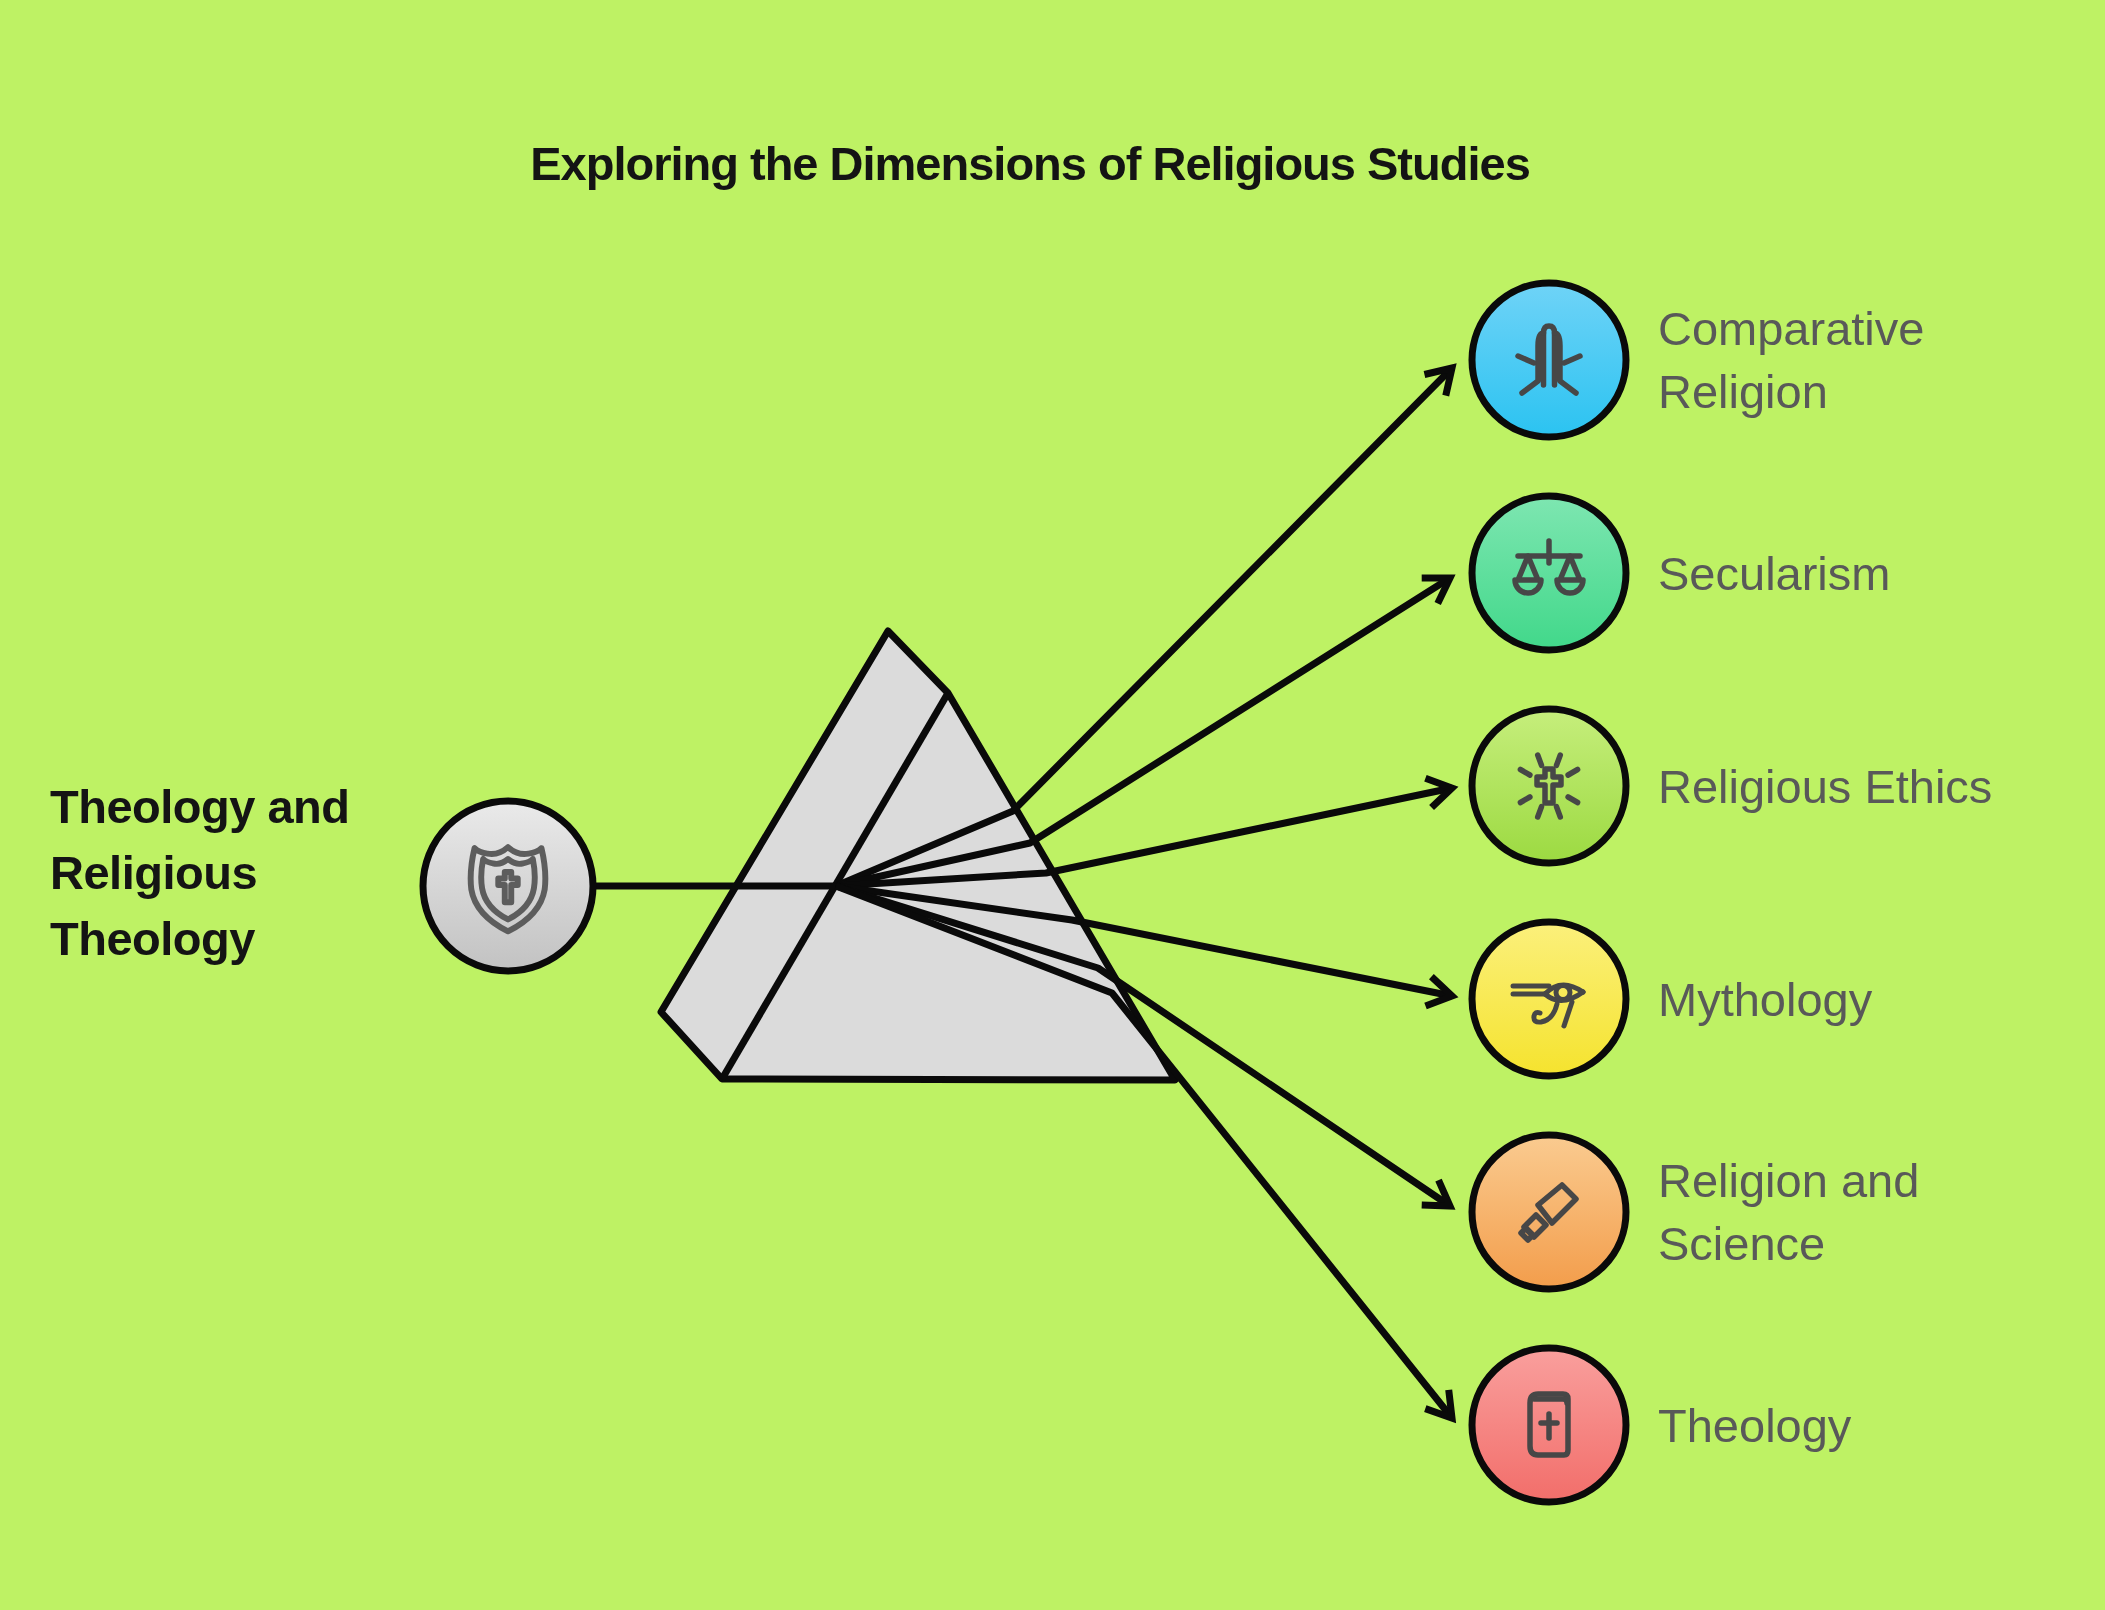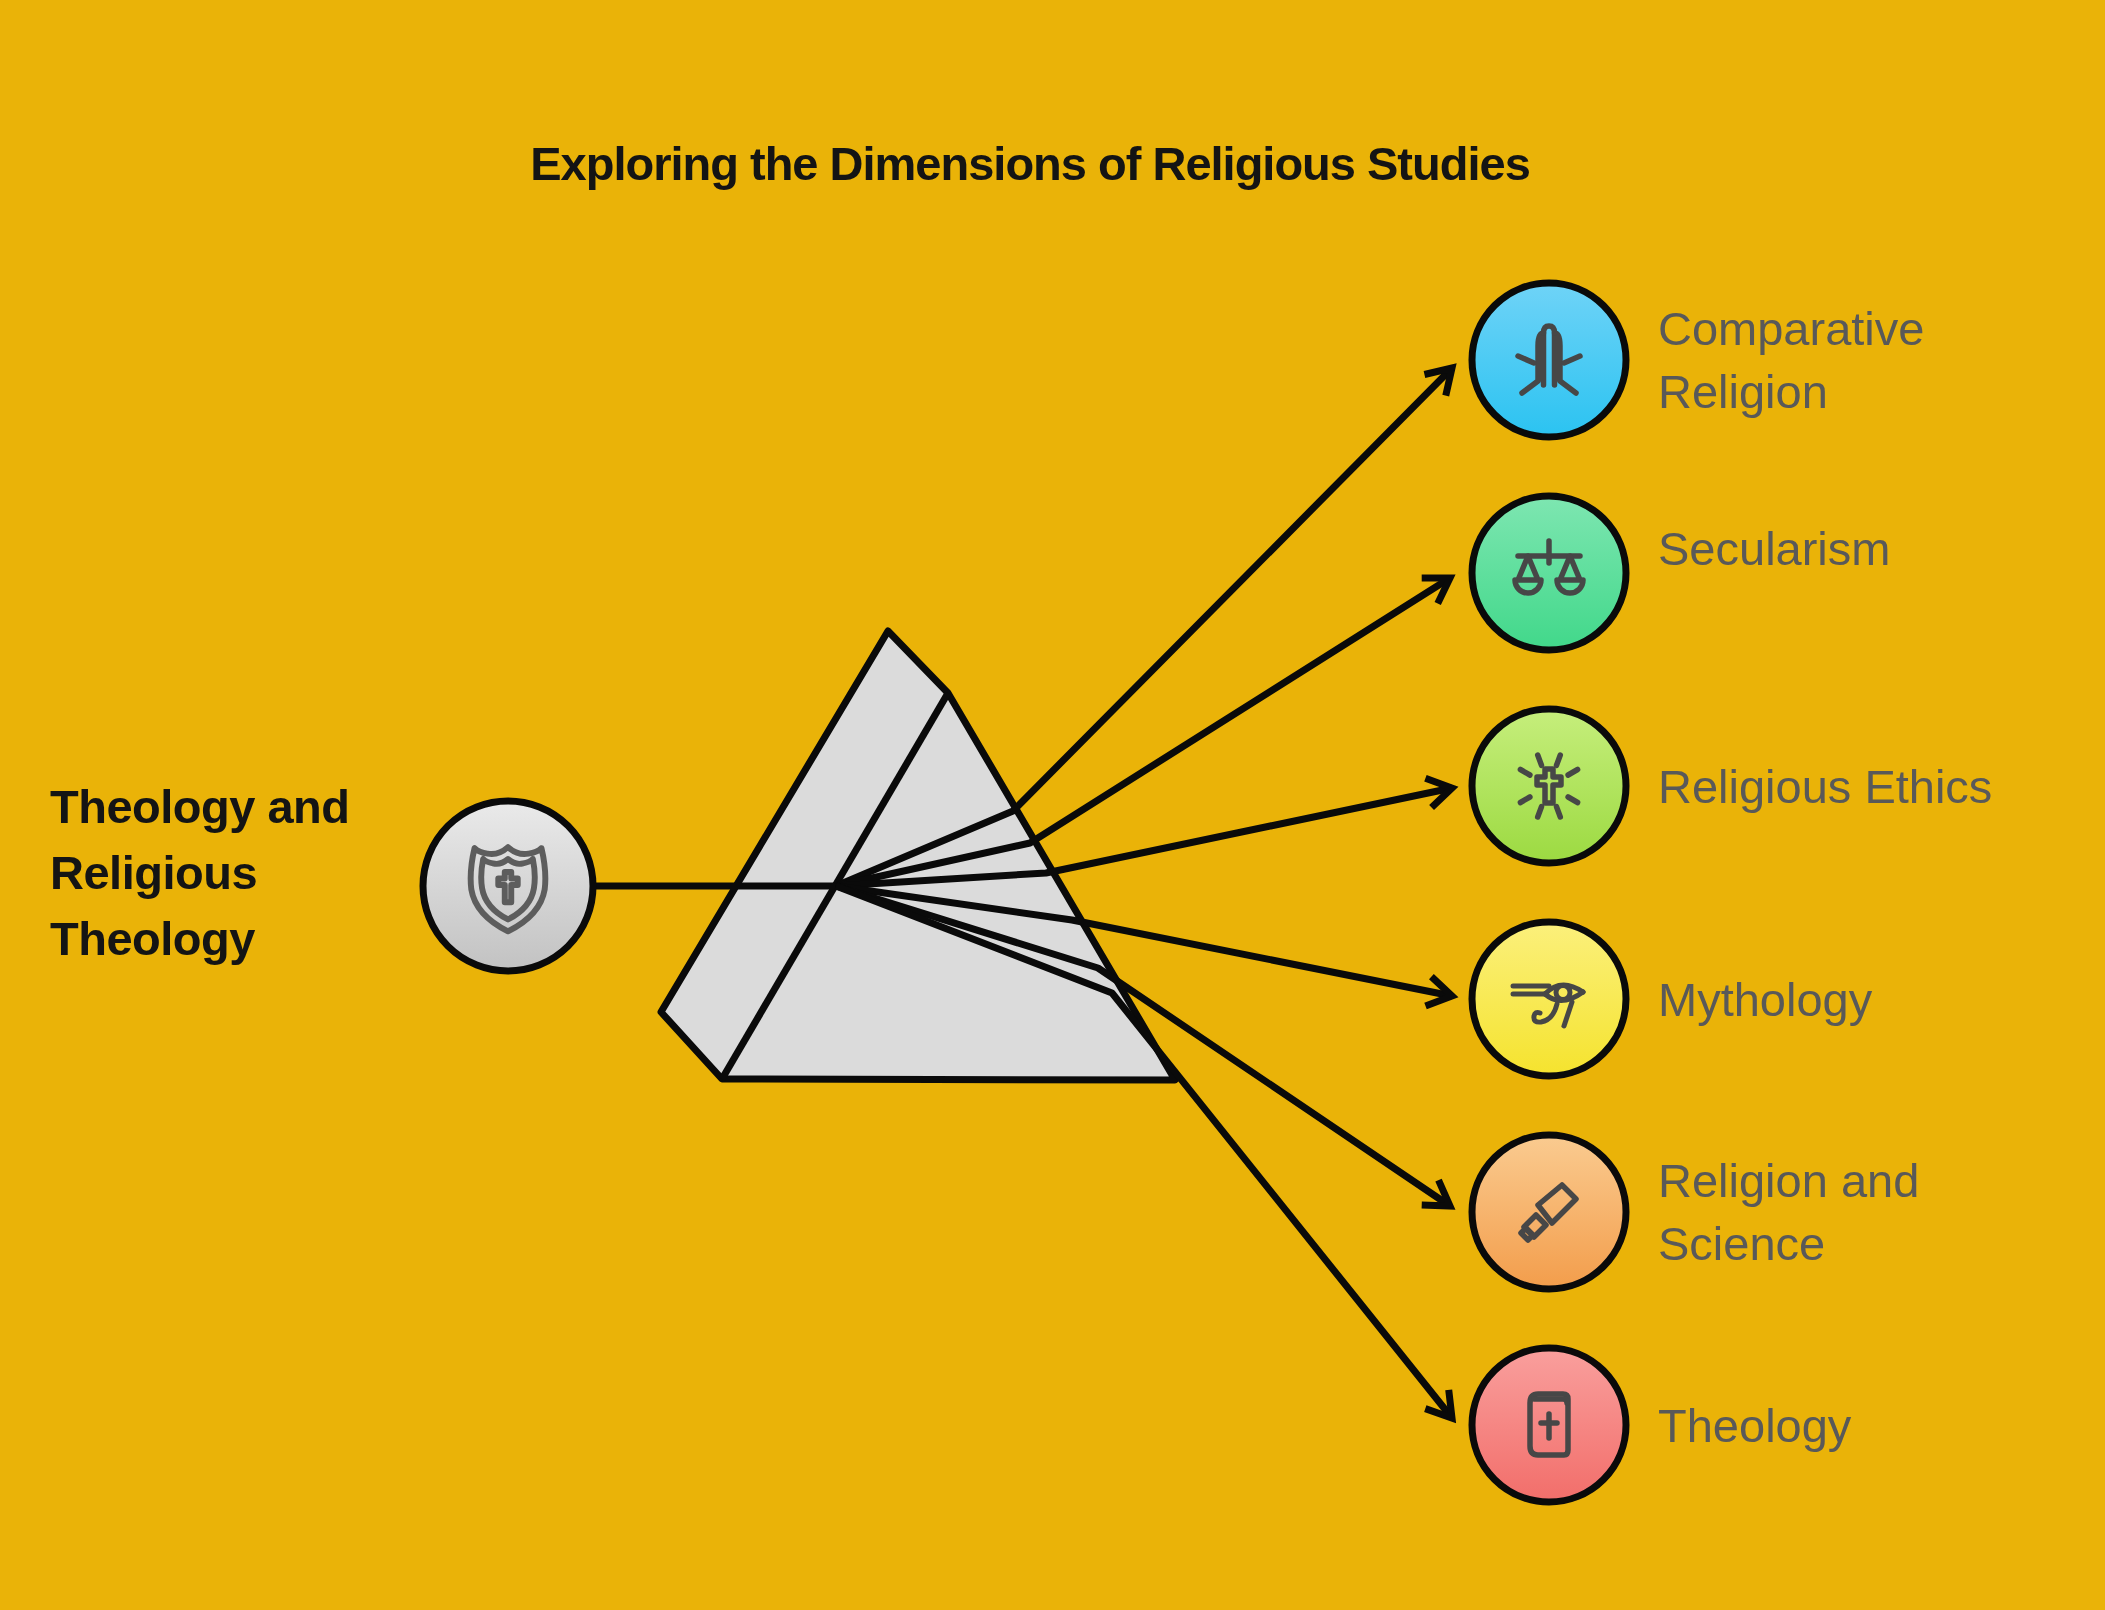--- a/index.html
+++ b/index.html
@@ -1,35 +1,35 @@
 <!DOCTYPE html>
 <html><head>
 <meta charset="utf-8">
 <style>
   html,body { margin:0; padding:0; background:#ffffff; }
   .canvas {
-    position:relative; width:2105px; height:1610px; background:#eab308;
+    position:relative; width:2105px; height:1610px; background:#bef264;
     font-family:"Liberation Sans", sans-serif; overflow:hidden;
   }
   svg.scene { position:absolute; left:0; top:0; }
   .title {
     position:absolute; left:505px; top:136px; width:1050px;
     text-align:center; font-size:47px; font-weight:bold; color:#141414;
     letter-spacing:-1px; white-space:nowrap;
   }
   .source-label {
     position:absolute; left:50px; top:774px; width:338px;
     text-align:left; font-size:47px; font-weight:bold; color:#141414;
     line-height:66px; letter-spacing:-0.5px;
   }
   .node-label {
     position:absolute; left:1658px; transform:translateY(-50%);
     font-size:47px; color:#595959; line-height:63px; white-space:nowrap;
   }
-  .nl-0 { top:360px; } .nl-1 { top:548px; } .nl-2 { top:786px; }
+  .nl-0 { top:360px; } .nl-1 { top:573px; } .nl-2 { top:786px; }
   .nl-3 { top:999px; } .nl-4 { top:1212px; } .nl-5 { top:1425px; }
   .node-label span { display:block; }
 </style>
 </head>
 <body>
 
 <div class="canvas">
 
   <svg class="scene" width="2105" height="1610" viewBox="0 0 2105 1610">
     <defs>

